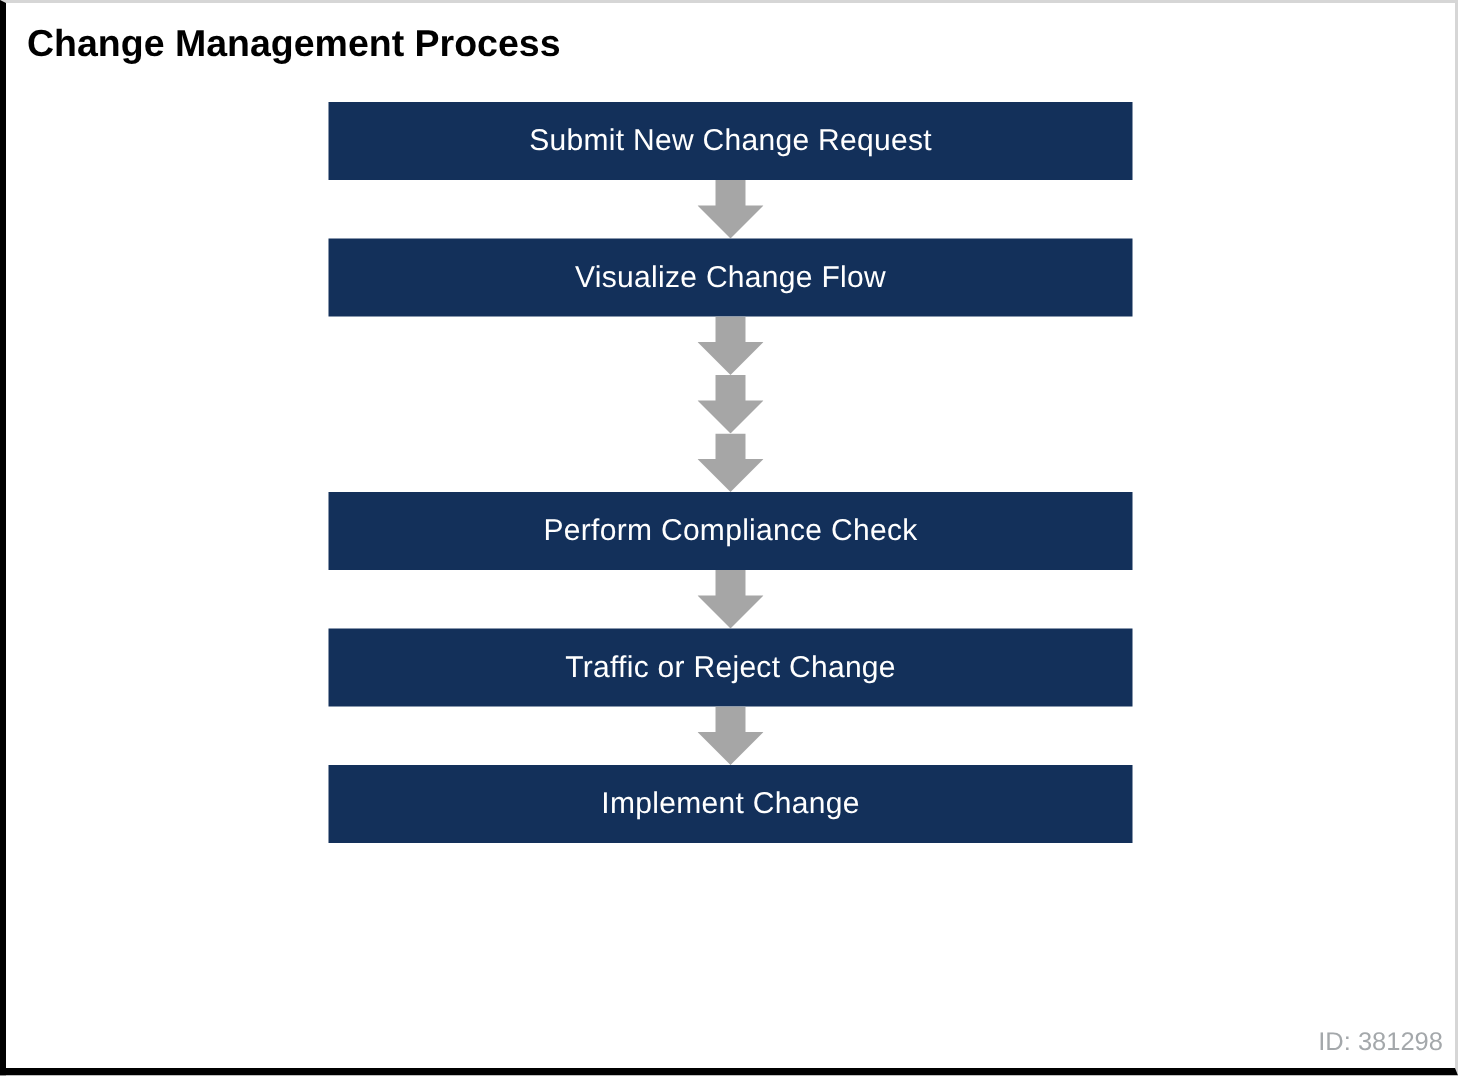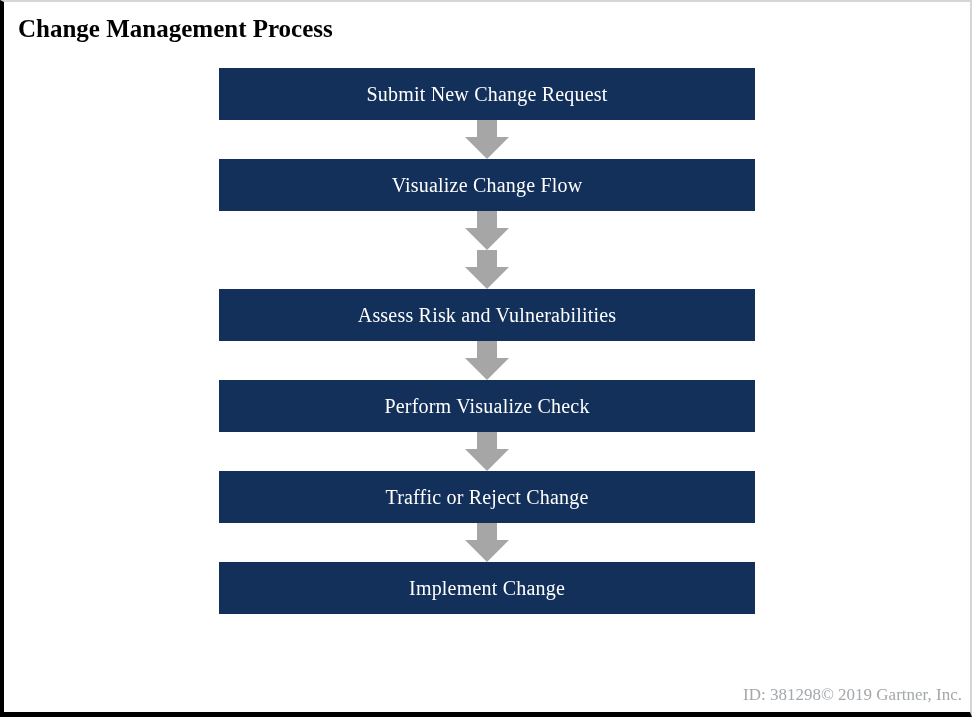--- a/index.html
+++ b/index.html
@@ -14,21 +14,20 @@
   .frame {
     position: relative;
     width: 972px;
     height: 717px;
     background: #ffffff;
     border-left: 4px solid #000000;
     border-bottom: 5px solid #000000;
     border-top: 2px solid #d6d6d6;
     border-right: 2px solid #d6d6d6;
     overflow: hidden;
-    font-family: Liberation Serif, serif;
   }
 
   .page-title {
     position: absolute;
     top: 13px;
     left: 14px;
     font-size: 25px;
     line-height: 1.15;
     font-weight: bold;
     color: #000000;
@@ -97,39 +96,37 @@
       <div class="arrow-sep">
         <svg width="44" height="39" viewBox="0 0 44 39" aria-hidden="true">
           <polygon points="12,0 32,0 32,17 44,17 22,39 0,17 12,17" fill="currentColor"></polygon>
         </svg>
       </div>
       <div class="arrow-sep">
         <svg width="44" height="39" viewBox="0 0 44 39" aria-hidden="true">
           <polygon points="12,0 32,0 32,17 44,17 22,39 0,17 12,17" fill="currentColor"></polygon>
         </svg>
       </div>
-      <div class="step">Assess Risk and Vulnerabilities</div>
       <div class="arrow-sep">
         <svg width="44" height="39" viewBox="0 0 44 39" aria-hidden="true">
           <polygon points="12,0 32,0 32,17 44,17 22,39 0,17 12,17" fill="currentColor"></polygon>
         </svg>
       </div>
-      <div class="step">Perform Visualize Check</div>
+      <div class="step">Perform Compliance Check</div>
       <div class="arrow-sep">
         <svg width="44" height="39" viewBox="0 0 44 39" aria-hidden="true">
           <polygon points="12,0 32,0 32,17 44,17 22,39 0,17 12,17" fill="currentColor"></polygon>
         </svg>
       </div>
       <div class="step">Traffic or Reject Change</div>
       <div class="arrow-sep">
         <svg width="44" height="39" viewBox="0 0 44 39" aria-hidden="true">
           <polygon points="12,0 32,0 32,17 44,17 22,39 0,17 12,17" fill="currentColor"></polygon>
         </svg>
       </div>
       <div class="step">Implement Change</div>
     </div>
 
   <div class="footer">
     <span>ID: 381298</span>
-    <span>© 2019 Gartner, Inc.</span>
   </div>
 
 </div>
 
 </body></html>

